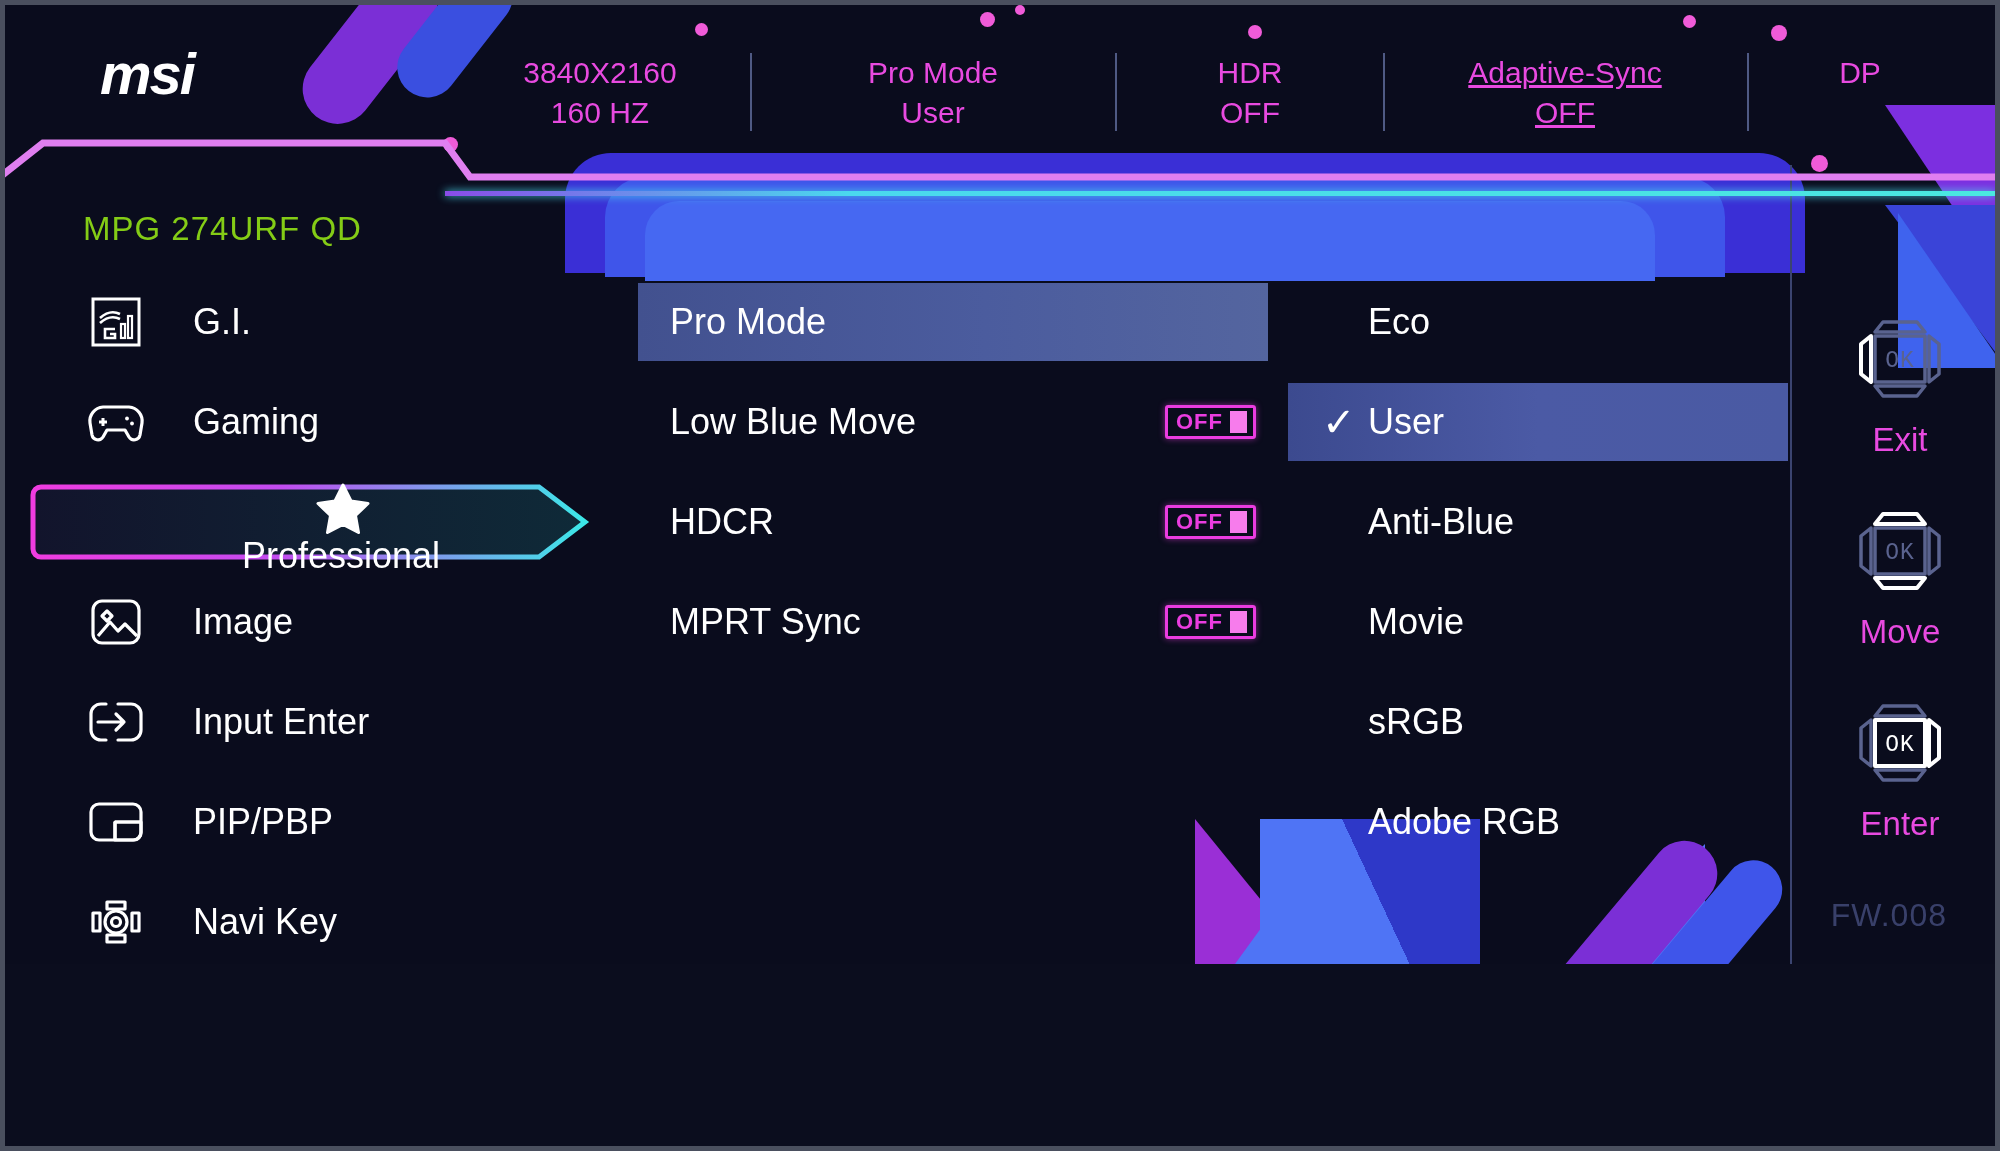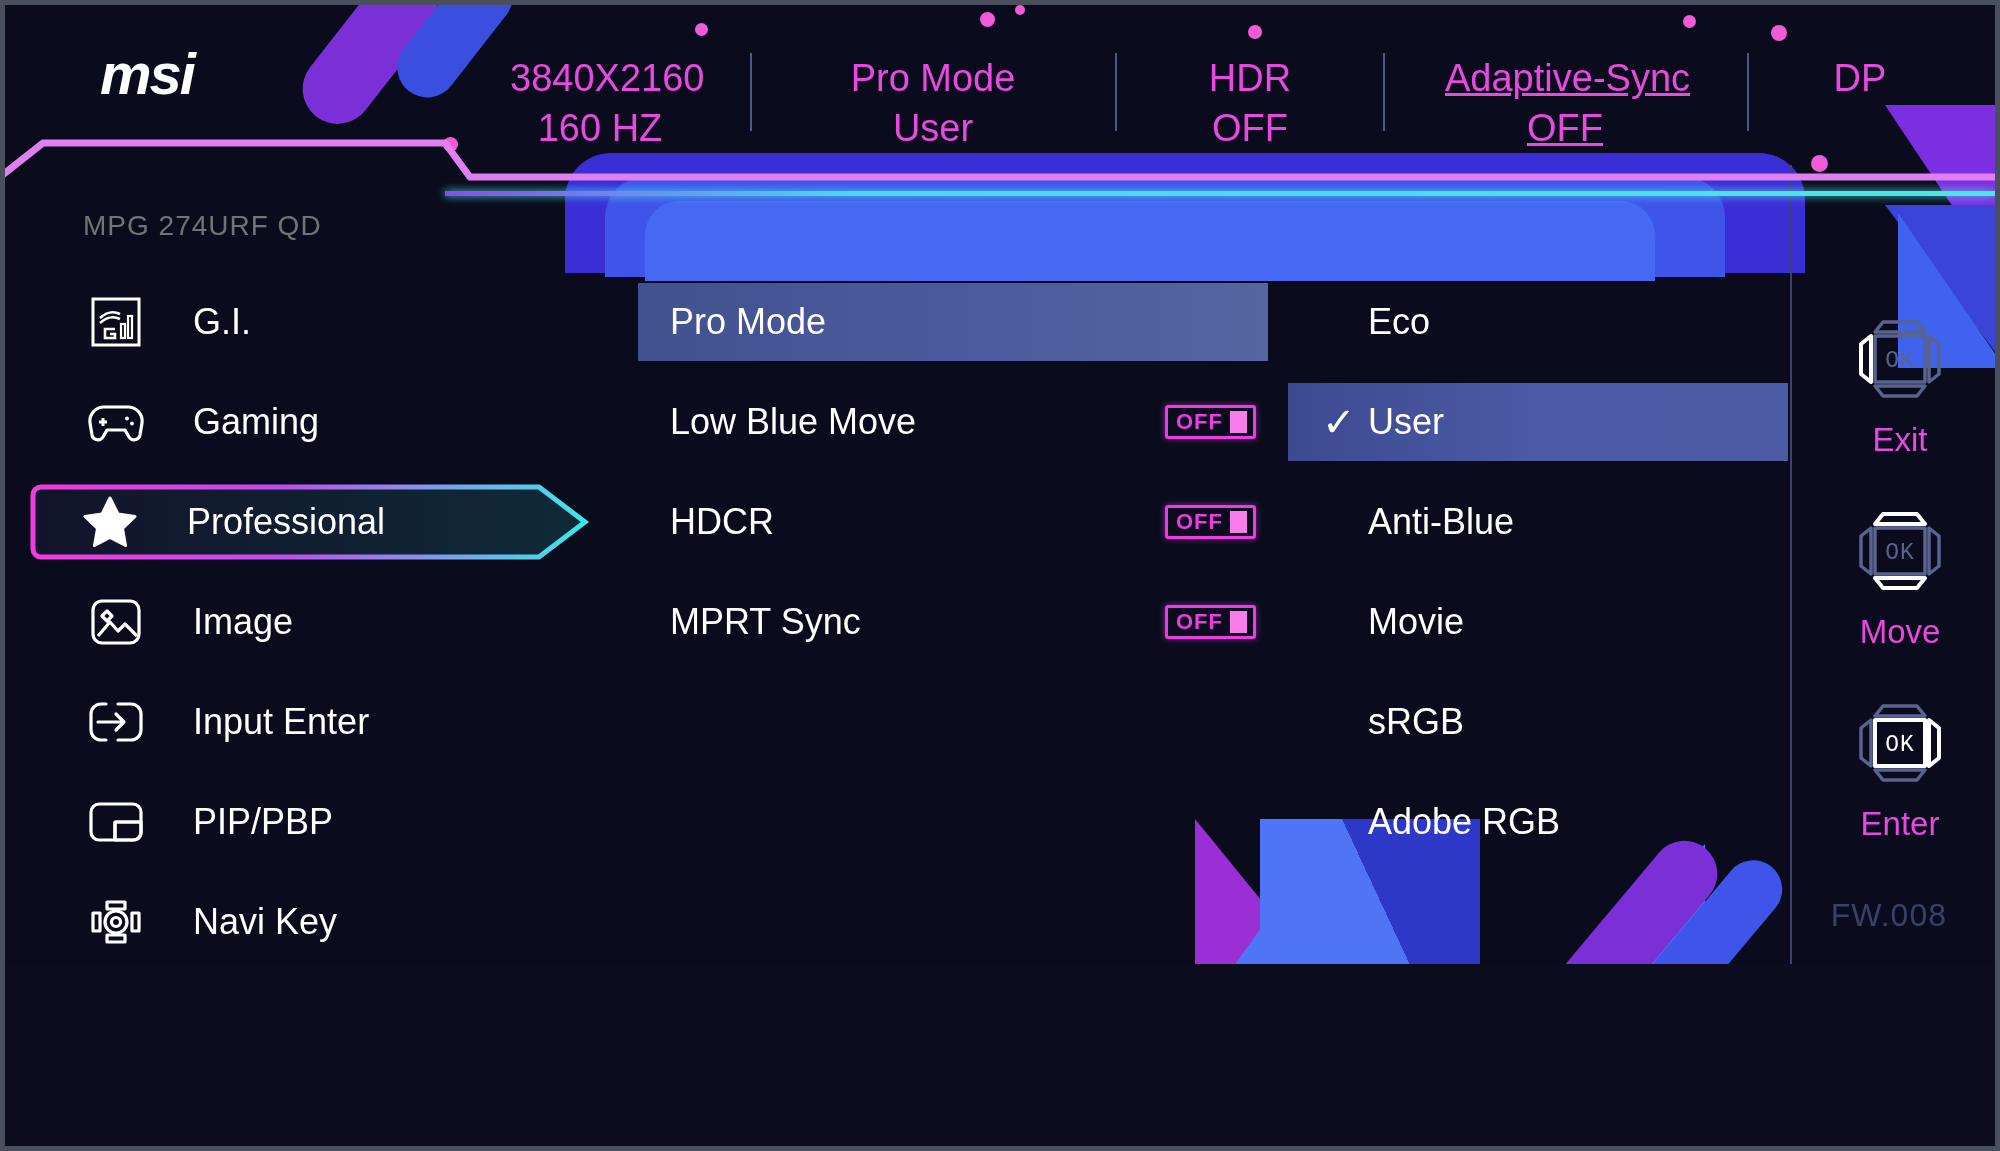--- a/index.html
+++ b/index.html
@@ -149,21 +149,21 @@
     font-weight: bold;
     font-style: italic;
     letter-spacing: -2px;
     font-family: "Liberation Sans", sans-serif;
   }
   .hdr-item {
     position: absolute;
     top: 48px;
     text-align: center;
     color: #e84ae0;
-    font-size: 38px;
+    font-size: 30px;
     line-height: 1.32;
     white-space: nowrap;
   }
   .hdr-item .v2 { display: block; }
   .hdr-sep {
     position: absolute;
     top: 48px;
     width: 2px; height: 78px;
     background: #4f5a84;
   }
@@ -189,22 +189,22 @@
     width: 1550px; height: 5px;
     background: linear-gradient(90deg, #8a4ce8 0%, #4ad8ee 26%, #4ae8e0 100%);
     box-shadow: 0 0 9px #4ad8ee;
     z-index: 13;
   }
 
   
   #model {
     position: absolute;
     left: 78px; top: 205px;
-    color: #737373;
-    font-size: 28px;
+    color: #84cc16;
+    font-size: 33px;
     letter-spacing: 1px;
     z-index: 14;
   }
 
   
   #sidebar {
     position: absolute;
     left: 30px; top: 278px;
     width: 580px;
     z-index: 15;
@@ -226,20 +226,21 @@
   }
   .nav-label {
     color: #ffffff;
     font-size: 36px;
     margin-left: 38px;
     white-space: nowrap;
   }
   
   .nav-row.selected {
     margin-left: -6px;
+    flex-direction: column;
   }
   .nav-row.selected .sel-shape {
     position: absolute;
     left: 0; top: 0;
     width: 570px; height: 78px;
     z-index: 0;
   }
   .nav-row.selected .nav-icon,
   .nav-row.selected .nav-label { position: relative; z-index: 2; }
 

